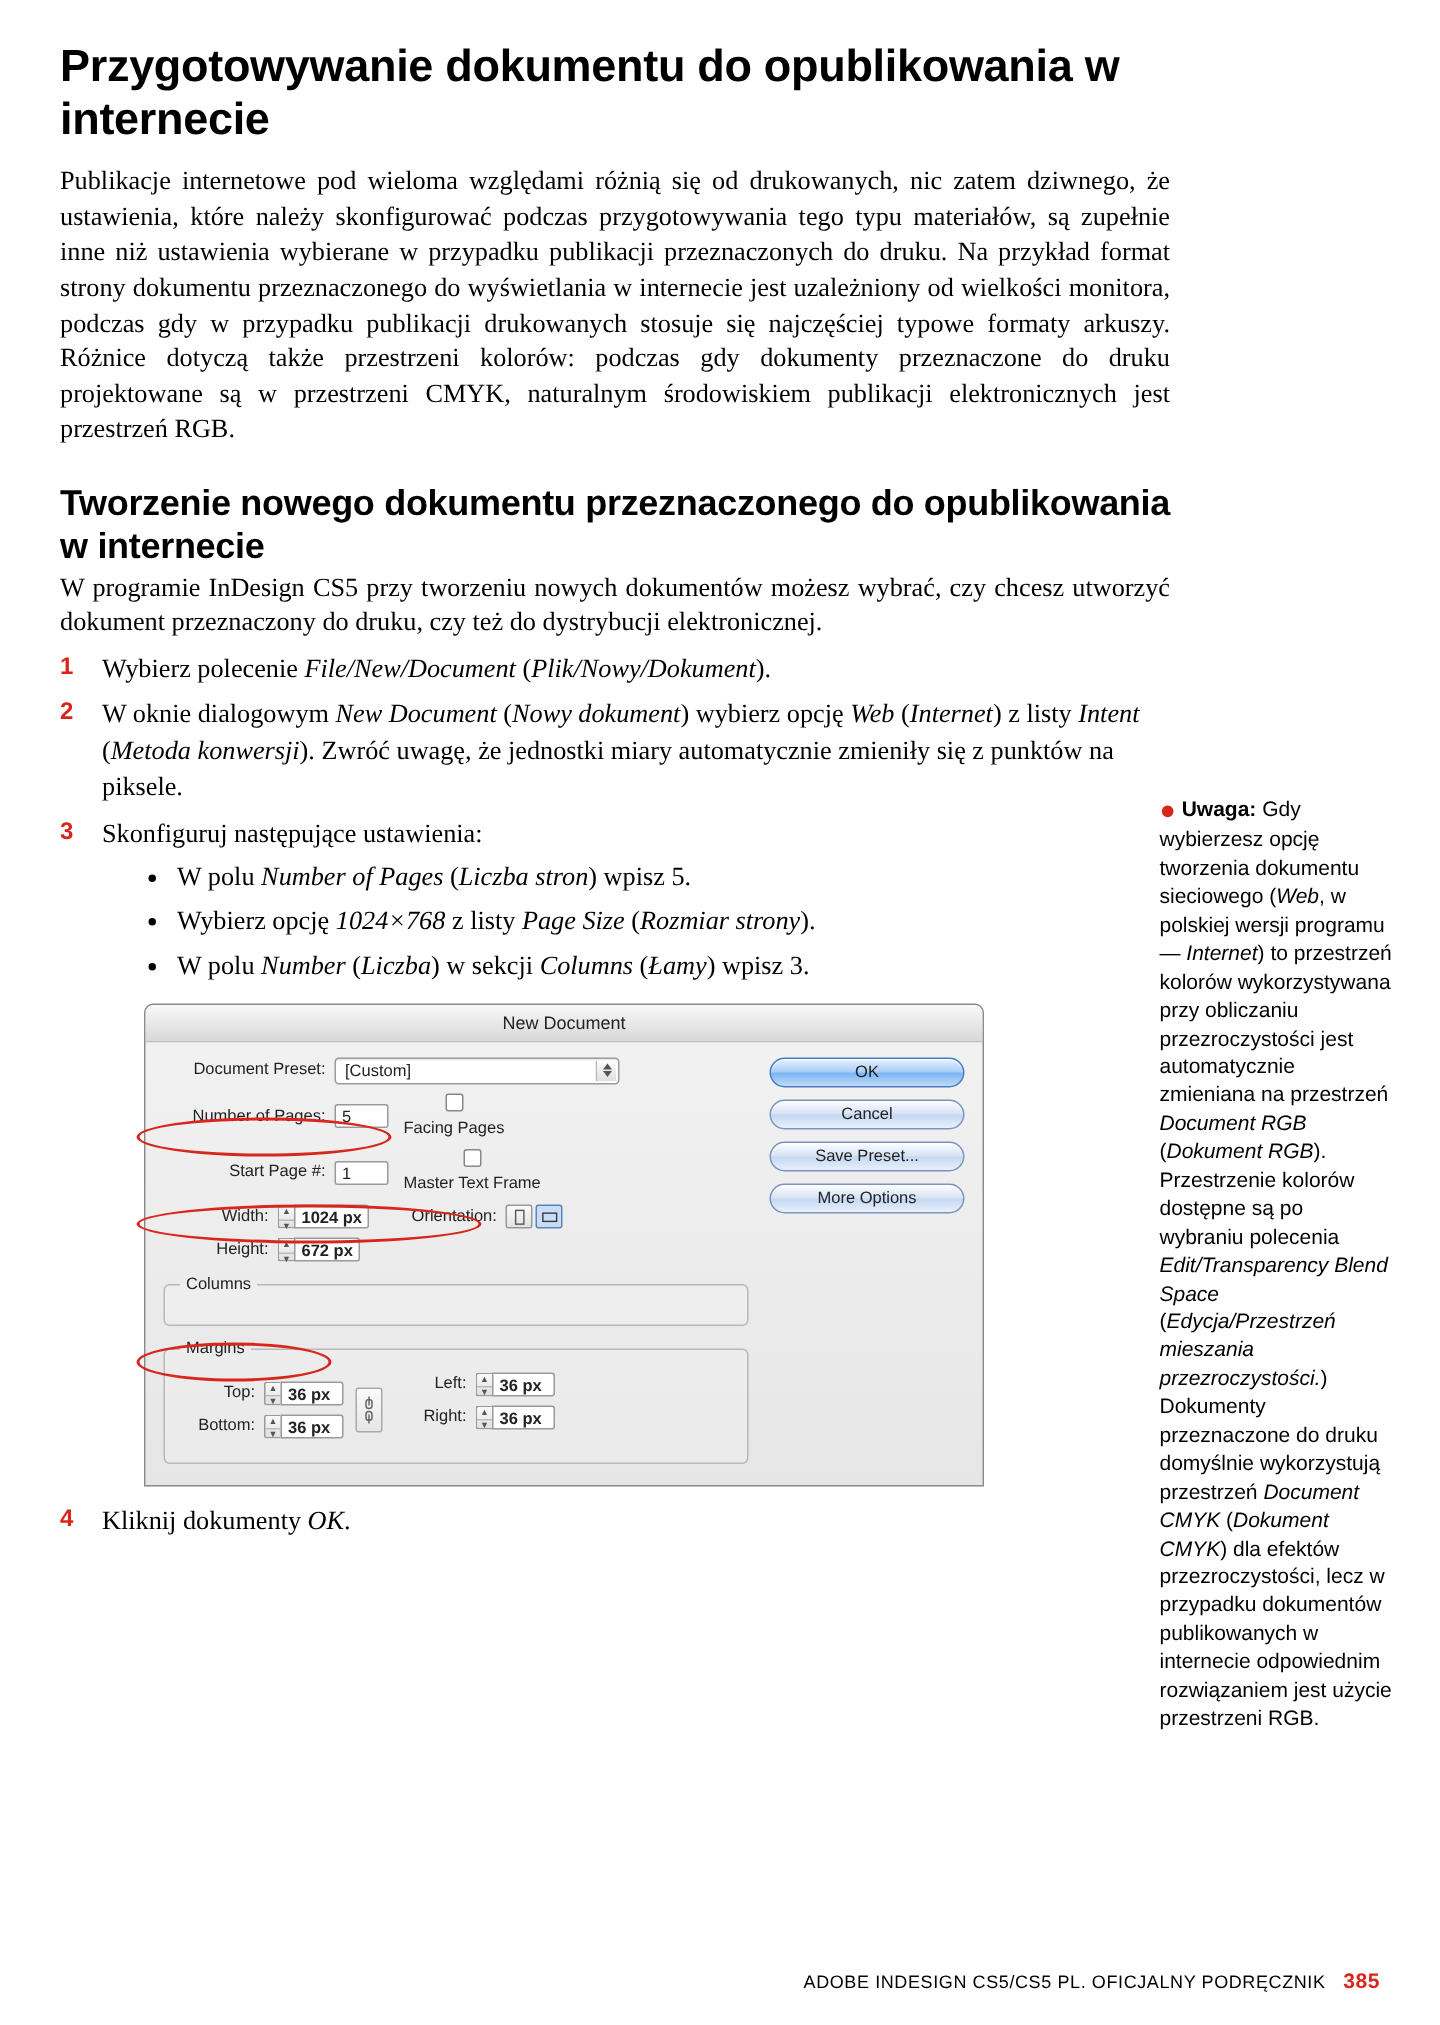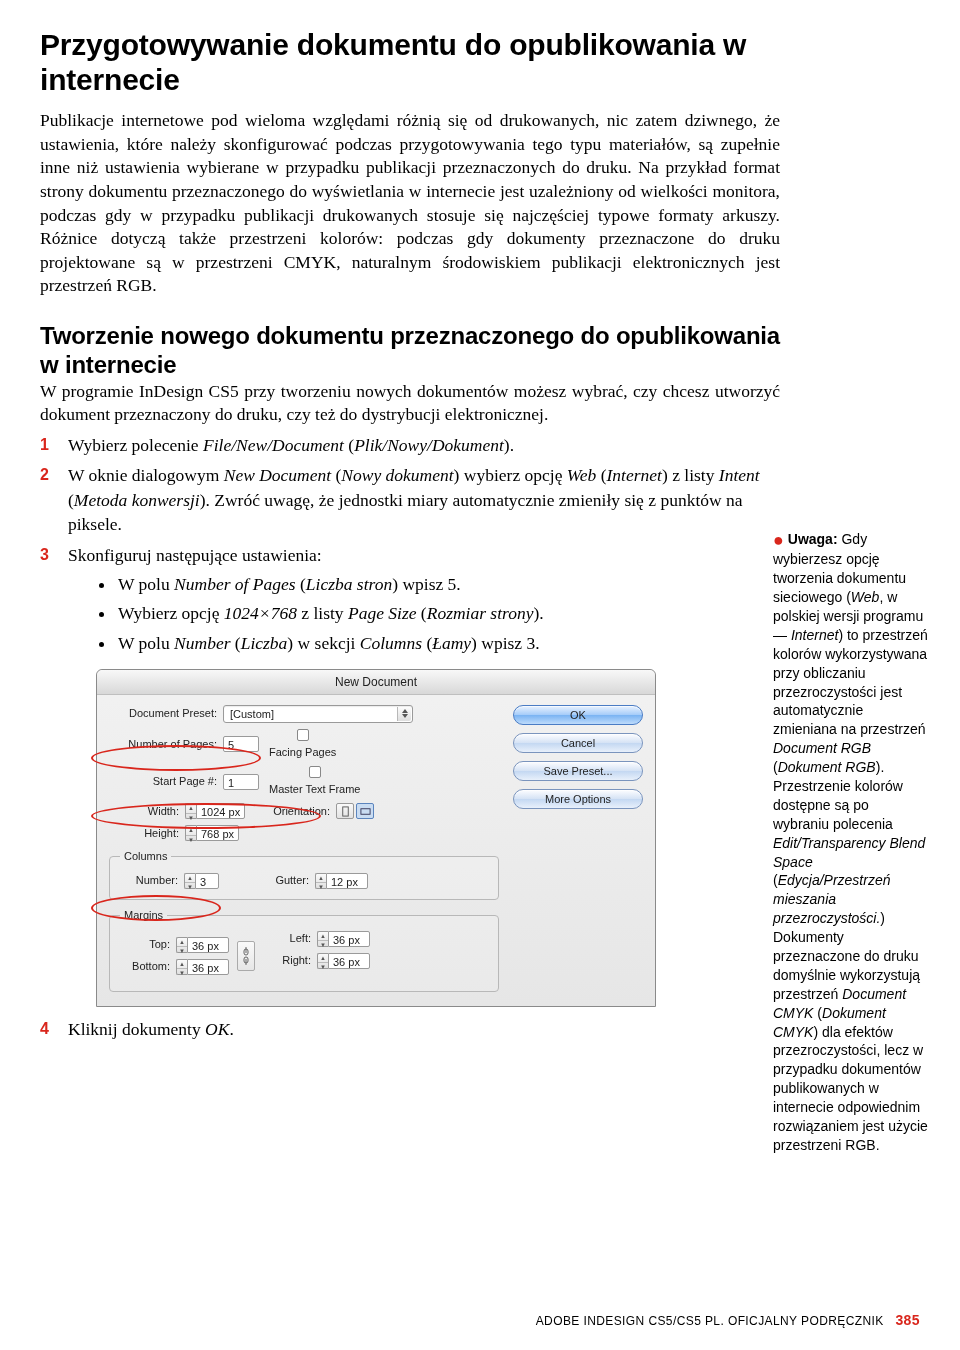--- a/index.html
+++ b/index.html
@@ -163,21 +163,21 @@
     border-left:1px solid #b8b8b8;
     border-radius: 0 2px 2px 0;
   }
   .dd .arrows::before{content:"";border-left:3px solid transparent;border-right:3px solid transparent;border-bottom:4px solid #555;margin-bottom:1px;}
   .dd .arrows::after{content:"";border-left:3px solid transparent;border-right:3px solid transparent;border-top:4px solid #555;}
   .txt {
     background:#fff;border:1px solid #9a9a9a;border-radius:2px;
     padding:1px 4px;min-width:36px;height:16px;display:inline-block;
   }
   .spin {
-    display:inline-flex;align-items:center;gap:0;
+    display:inline-flex;align-items:center;gap:0;font-weight:bold;
   }
   .spin .btns{
     display:flex;flex-direction:column;border:1px solid #9a9a9a;border-right:none;
     background:linear-gradient(#fafafa,#e0e0e0);border-radius:2px 0 0 2px;
     width:11px;height:16px;
   }
   .spin .btns span{flex:1;display:flex;align-items:center;justify-content:center;font-size:6px;color:#555;}
   .spin .btns span:first-child{border-bottom:1px solid #bbb;}
   .spin .val{
     background:#fff;border:1px solid #9a9a9a;border-radius:0 2px 2px 0;
@@ -304,44 +304,26 @@
                     </span>
                 </span>
               </div>
               <div class="row">
                 <span class="lbl" style="width:70px">Height:</span>
                 <span class="spin">
                     <span class="btns">
                       <span>▲</span>
                       <span>▼</span>
                     </span>
-                    <span class="val">768 px</span>
+                    <span class="val">672 px</span>
                   </span>
               </div>
 
               <fieldset>
                 <legend>Columns</legend>
-                <div class="row" style="margin-bottom:0;position:relative">
-                  <span class="lbl" style="width:58px">Number:</span>
-                  <span class="spin">
-                      <span class="btns">
-                        <span>▲</span>
-                        <span>▼</span>
-                      </span>
-                      <span class="val" style="min-width:24px">3</span>
-                    </span>
-                  <span style="margin-left:40px;text-align:right;width:50px">Gutter:</span>
-                  <span class="spin" style="margin-left:6px">
-                      <span class="btns">
-                        <span>▲</span>
-                        <span>▼</span>
-                      </span>
-                      <span class="val">12 px</span>
-                    </span>
-                </div>
               </fieldset>
 
               <fieldset>
                 <legend>Margins</legend>
                 <div style="display:flex;align-items:center;gap:8px">
                   <div style="flex:0 0 auto">
                     <div class="row" style="margin-bottom:6px">
                       <span class="lbl" style="width:50px">Top:</span>
                       <span class="spin">
                           <span class="btns">

